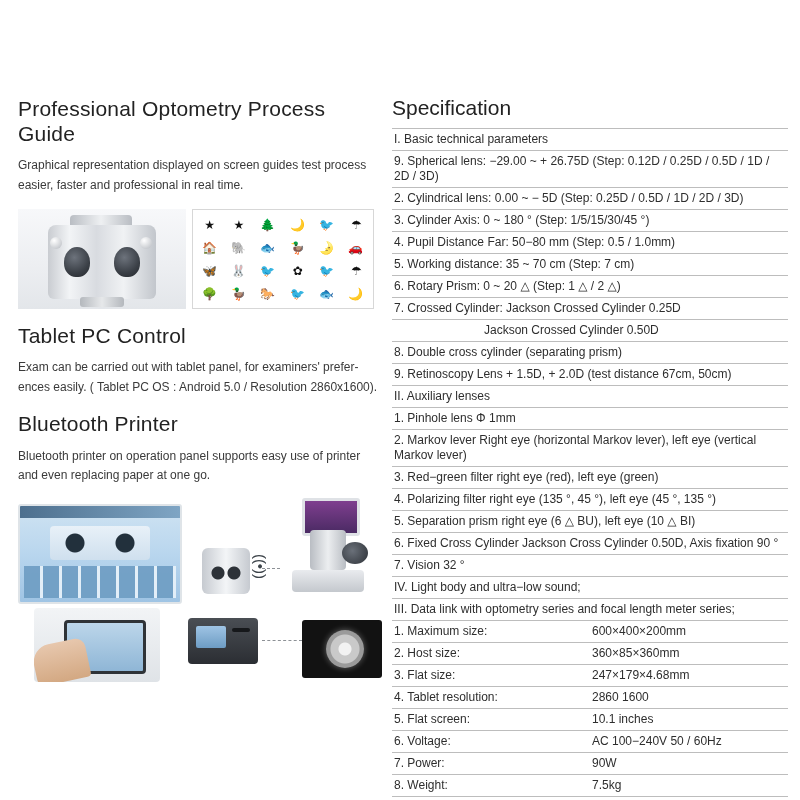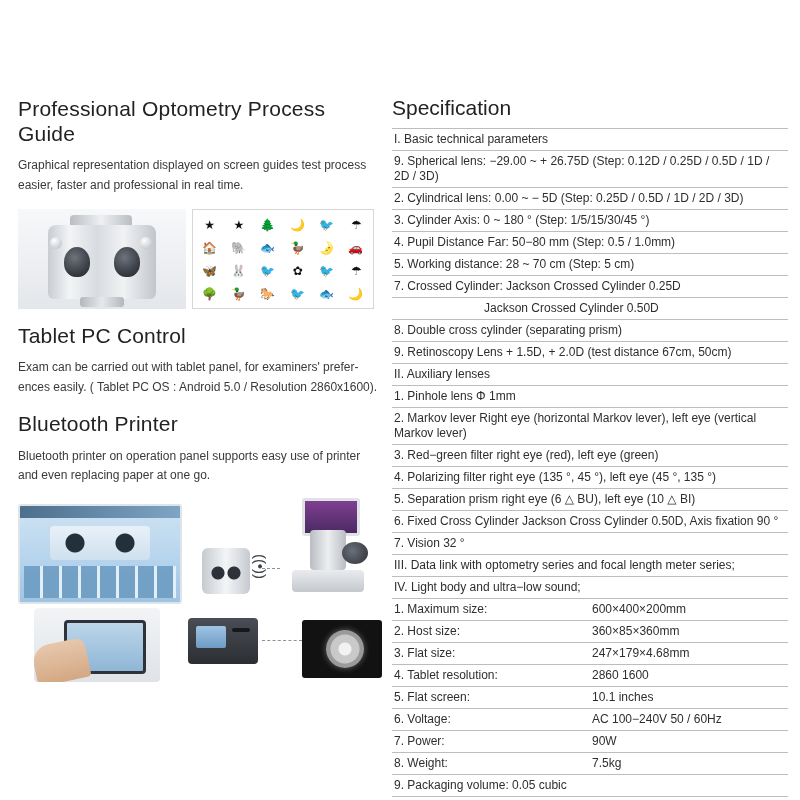--- a/index.html
+++ b/index.html
@@ -398,21 +398,24 @@
           <tr>
             <td class="full" colspan="2">2. Cylindrical lens: 0.00 ~ − 5D (Step: 0.25D / 0.5D / 1D / 2D / 3D)</td>
           </tr>
           <tr>
             <td class="full" colspan="2">3. Cylinder Axis: 0 ~ 180 ° (Step: 1/5/15/30/45 °)</td>
           </tr>
           <tr>
             <td class="full" colspan="2">4. Pupil Distance Far: 50−80 mm (Step: 0.5 / 1.0mm)</td>
           </tr>
           <tr>
-            <td class="full" colspan="2">5. Working distance: 28 ~ 70 cm (Step: 5 cm)</td>
+            <td class="full" colspan="2">5. Working distance: 35 ~ 70 cm (Step: 7 cm)</td>
+          </tr>
+          <tr>
+            <td class="full" colspan="2">6. Rotary Prism: 0 ~ 20 △ (Step: 1 △ / 2 △)</td>
           </tr>
           <tr>
             <td class="full" colspan="2">7. Crossed Cylinder: Jackson Crossed Cylinder 0.25D</td>
           </tr>
           <tr class="indent">
             <td class="full" colspan="2">Jackson Crossed Cylinder 0.50D</td>
           </tr>
           <tr>
             <td class="full" colspan="2">8. Double cross cylinder (separating prism)</td>
           </tr>
@@ -437,24 +440,24 @@
           <tr>
             <td class="full" colspan="2">5. Separation prism right eye (6 △ BU), left eye (10 △ BI)</td>
           </tr>
           <tr>
             <td class="full" colspan="2">6. Fixed Cross Cylinder Jackson Cross Cylinder 0.50D, Axis fixation 90 °</td>
           </tr>
           <tr>
             <td class="full" colspan="2">7. Vision 32 °</td>
           </tr>
           <tr>
+            <td class="full" colspan="2">IV. Light body and ultra−low sound;</td>
+          </tr>
+          <tr>
             <td class="full" colspan="2">III. Data link with optometry series and focal length meter series;</td>
-          </tr>
-          <tr>
-            <td class="full" colspan="2">IV. Light body and ultra−low sound;</td>
           </tr>
           <tr>
             <td class="label">1. Maximum size:</td>
             <td class="value">600×400×200mm</td>
           </tr>
           <tr>
             <td class="label">2. Host size:</td>
             <td class="value">360×85×360mm</td>
           </tr>
           <tr>

